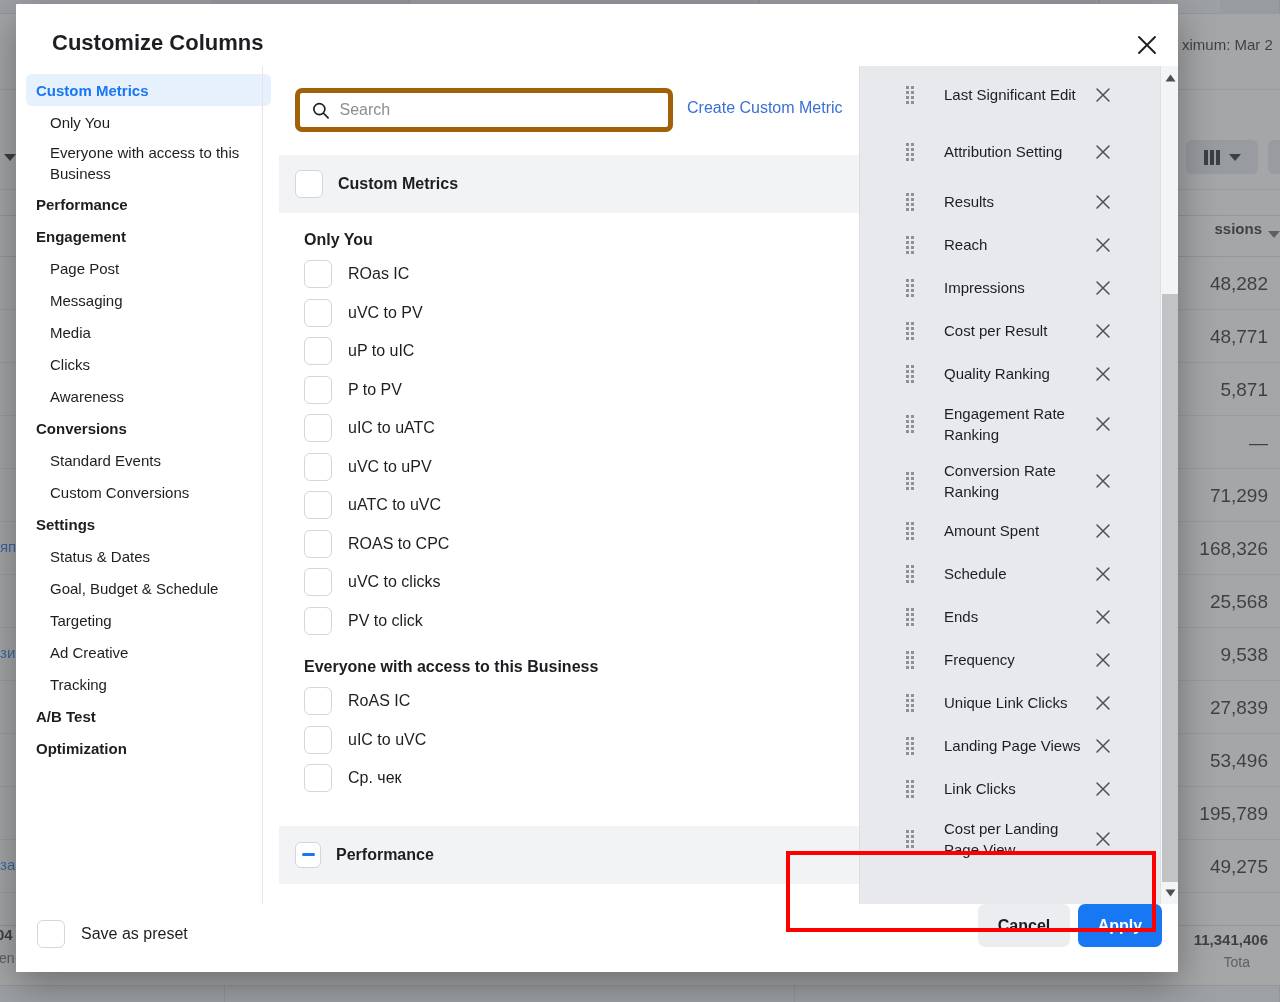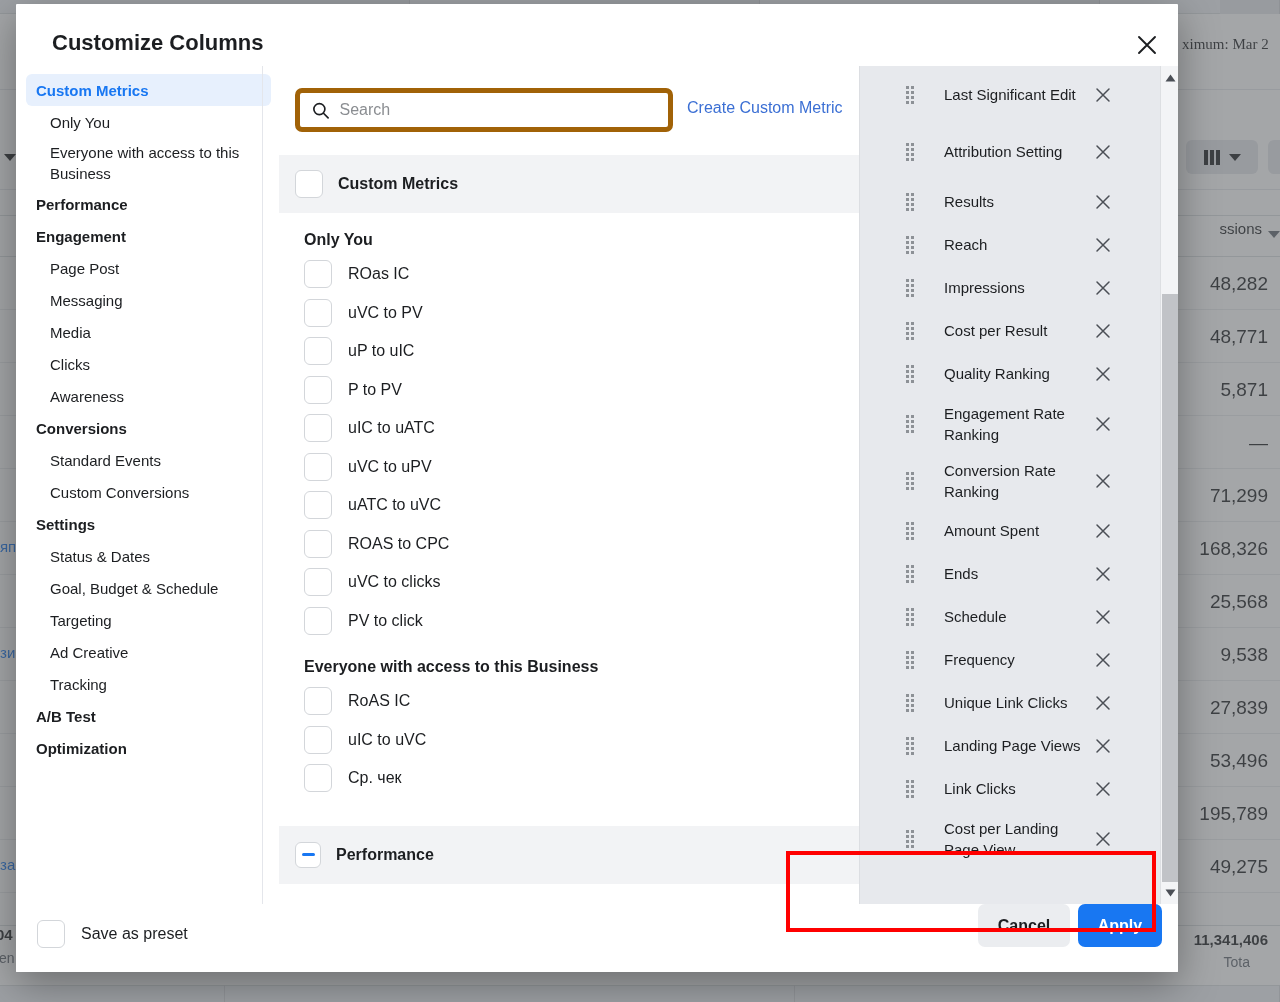--- a/index.html
+++ b/index.html
@@ -22,21 +22,21 @@
   .bg-tab {
     position: absolute; top: 0; height: 14px; background: #e4e6eb;
     border-right: 1px solid #d0d3d8;
   }
   .bg-datebar {
     position: absolute; left: 0; top: 14px; width: 1280px; height: 76px;
     background: #ffffff; border-bottom: 1px solid #e4e6eb;
   }
   .bg-maxlabel {
     position: absolute; left: 1182px; top: 36px;
-    font-size: 15px; color: #1c1e21; white-space: nowrap; font-family: Liberation Serif, serif;
+    font-size: 15px; color: #1c1e21; white-space: nowrap;
   }
   .bg-toolbar {
     position: absolute; left: 0; top: 90px; width: 1280px; height: 100px;
     background: #ffffff; border-bottom: 1px solid #e4e6eb;
   }
   .bg-colbtn {
     position: absolute; left: 1186px; top: 140px; width: 72px; height: 34px;
     background: #e4e6eb; border-radius: 6px;
     display: flex; align-items: center; justify-content: center; gap: 9px;
   }
@@ -59,21 +59,21 @@
     width: 0; height: 0; border-left: 6px solid transparent;
     border-right: 6px solid transparent; border-top: 7px solid #1c1e21;
     margin-right: 4px;
   }
   .bg-headrow {
     position: absolute; left: 0; top: 215px; width: 1280px; height: 42px;
     background: #ffffff; border-bottom: 1px solid #dadde1; border-top: 1px solid #dadde1;
   }
   .bg-headcell {
     position: absolute; right: 18px; top: 220px;
-    font-size: 15px; font-weight: normal; color: #1c1e21;
+    font-size: 15px; font-weight: bold; color: #1c1e21;
   }
   .bg-headcaret {
     position: absolute; right: 0px; top: 231px;
     width: 0; height: 0; border-left: 6px solid transparent;
     border-right: 6px solid transparent; border-top: 7px solid #606770;
   }
   .bg-row {
     position: absolute; left: 0; width: 1280px; height: 53px;
     border-bottom: 1px solid #e9ebee; background: #ffffff;
   }
@@ -697,39 +697,39 @@
           <span class="grip">
             <i></i>
             <i></i>
             <i></i>
             <i></i>
             <i></i>
             <i></i>
             <i></i>
             <i></i>
           </span>
+          <span class="nm">Schedule</span>
+          <span class="xbtn">
+            <svg width="16" height="16" viewBox="0 0 16 16">
+              <path d="M2 2 L14 14 M14 2 L2 14" stroke="#4b4f56" stroke-width="1.5" fill="none" stroke-linecap="round"></path>
+            </svg>
+          </span>
+        </div>
+        <div class="sel-row">
+          <span class="grip">
+            <i></i>
+            <i></i>
+            <i></i>
+            <i></i>
+            <i></i>
+            <i></i>
+            <i></i>
+            <i></i>
+          </span>
           <span class="nm">Ends</span>
-          <span class="xbtn">
-            <svg width="16" height="16" viewBox="0 0 16 16">
-              <path d="M2 2 L14 14 M14 2 L2 14" stroke="#4b4f56" stroke-width="1.5" fill="none" stroke-linecap="round"></path>
-            </svg>
-          </span>
-        </div>
-        <div class="sel-row">
-          <span class="grip">
-            <i></i>
-            <i></i>
-            <i></i>
-            <i></i>
-            <i></i>
-            <i></i>
-            <i></i>
-            <i></i>
-          </span>
-          <span class="nm">Schedule</span>
           <span class="xbtn">
             <svg width="16" height="16" viewBox="0 0 16 16">
               <path d="M2 2 L14 14 M14 2 L2 14" stroke="#4b4f56" stroke-width="1.5" fill="none" stroke-linecap="round"></path>
             </svg>
           </span>
         </div>
         <div class="sel-row">
           <span class="grip">
             <i></i>
             <i></i>

